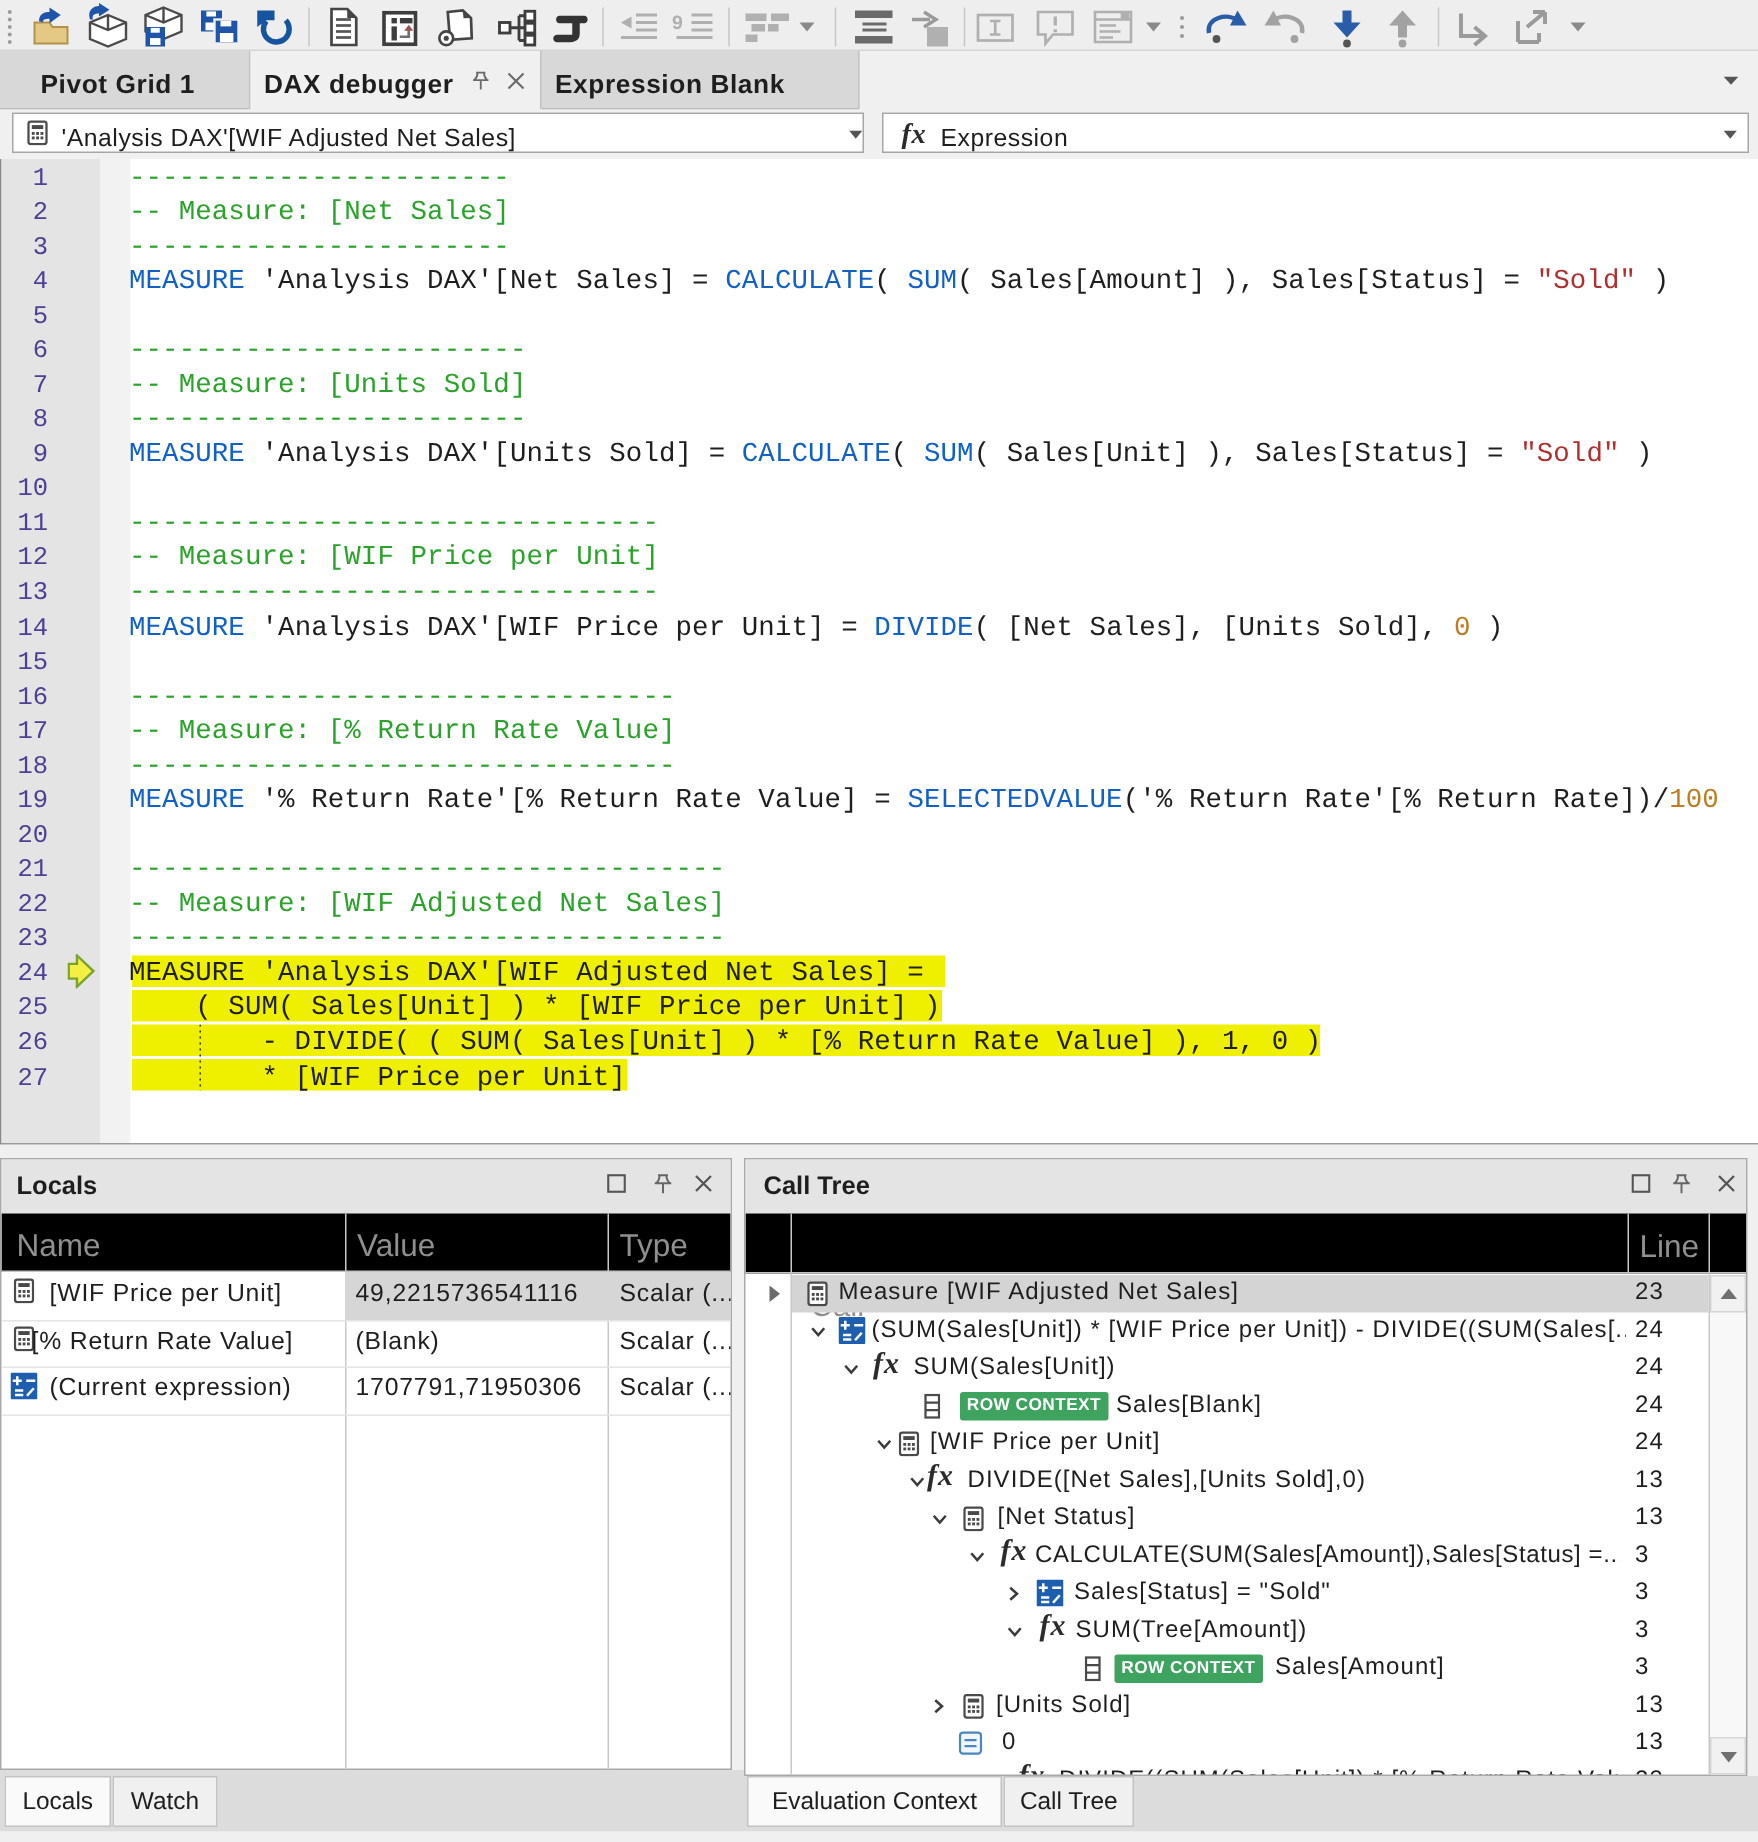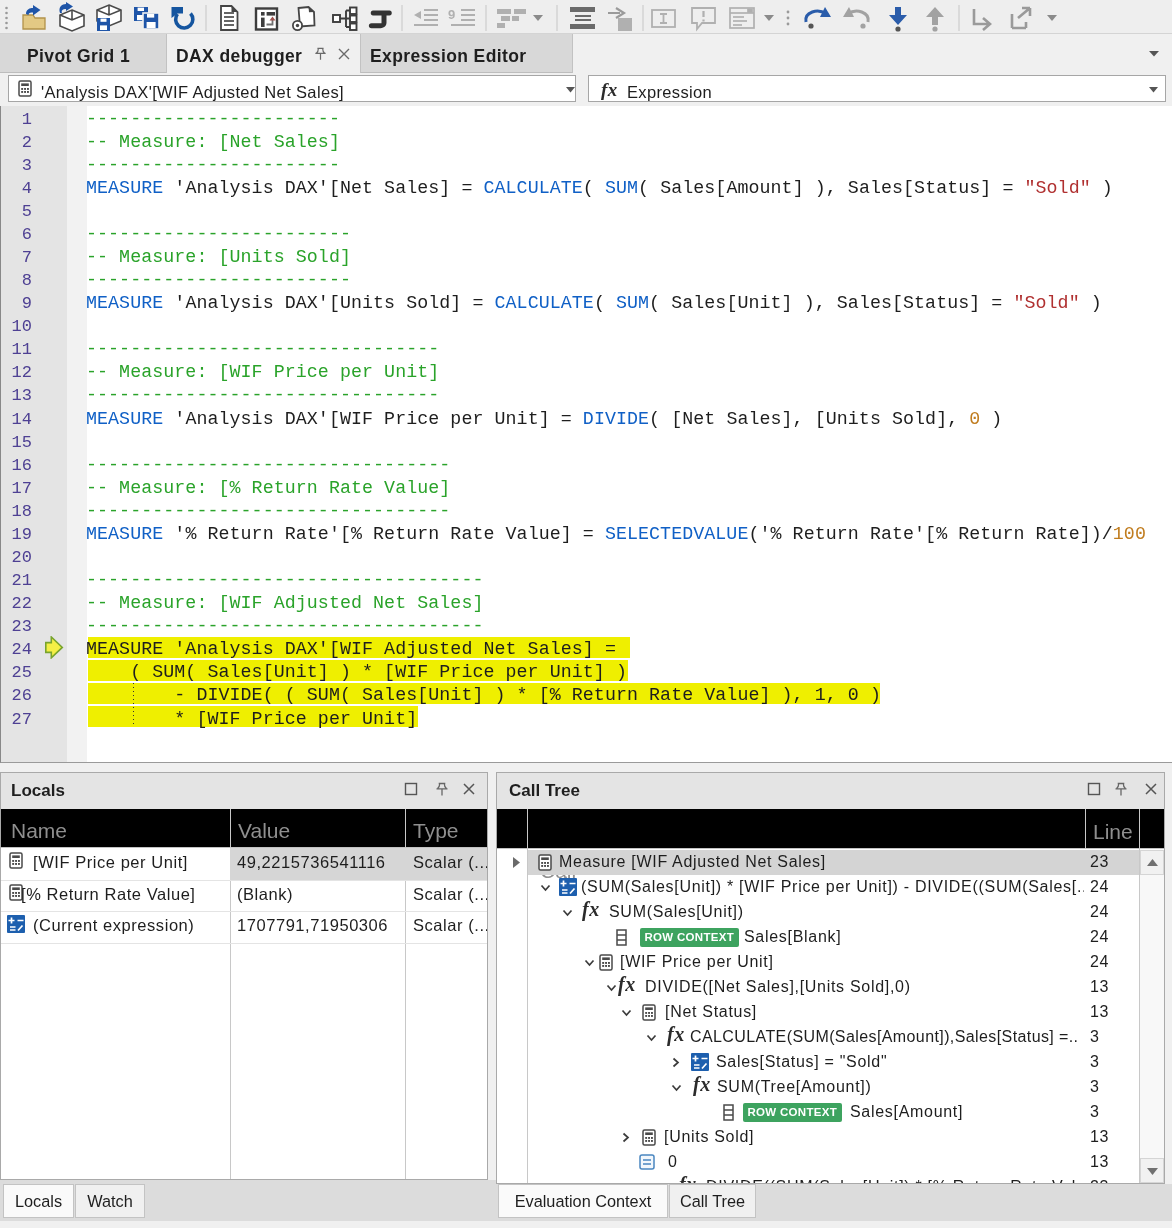--- a/index.html
+++ b/index.html
@@ -212,21 +212,21 @@
   <div id="tab2" class="tab">DAX debugger
     <svg class="abs" style="left:146px; top:13px;" width="15" height="15" viewBox="0 0 16 16">
         <g stroke="#6a6a6a" stroke-width="1.3" fill="none">
           <path d="M4.7 1.5 L11.3 1.5 M5.7 1.5 C5.7 4.2 5.2 5.3 3.6 6.6 M10.3 1.5 C10.3 4.2 10.8 5.3 12.4 6.6 M2.5 6.8 L13.5 6.8 M8 6.8 L8 13.5"></path>
         </g>
       </svg>
     <svg class="abs" style="left:170px; top:13px;" width="14" height="14">
         <path d="M2 2 L12 12 M12 2 L2 12" stroke="#6a6a6a" stroke-width="1.4"></path>
       </svg>
   </div>
-  <div id="tab3" class="tab">Expression Editor</div>
+  <div id="tab3" class="tab">Expression Blank</div>
   <svg class="abs" style="left:1149px; top:17px;" width="10" height="6">
       <path d="M0 0 L10 0 L5 5.5 Z" fill="#555"></path>
     </svg>
 </div>
 <div id="comborow" class="abs">
   <div class="combo" style="left:8px; width:568px;">
     <svg class="abs" style="left:9px; top:4px;" width="14" height="17">
         <rect x="1" y="1" width="12" height="15" rx="1.5" fill="#fff" stroke="#4a4a4a" stroke-width="1.5"></rect>
         <rect x="3.2" y="3.4" width="7.6" height="2.6" fill="#4a4a4a"></rect>
         <g fill="#4a4a4a">

